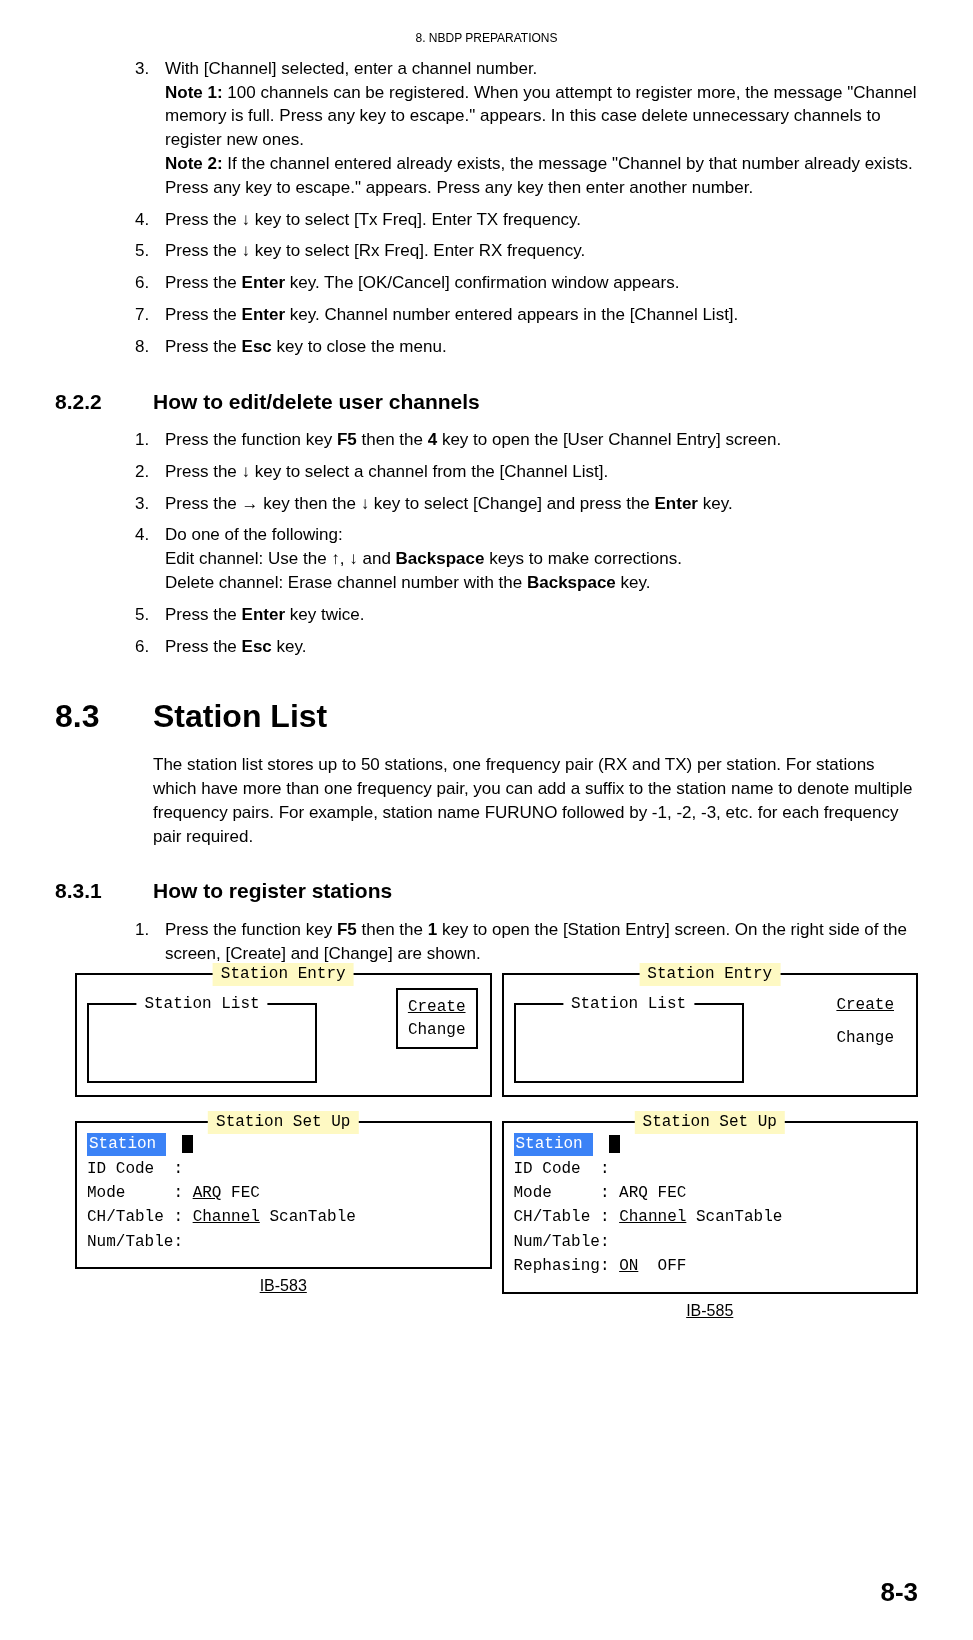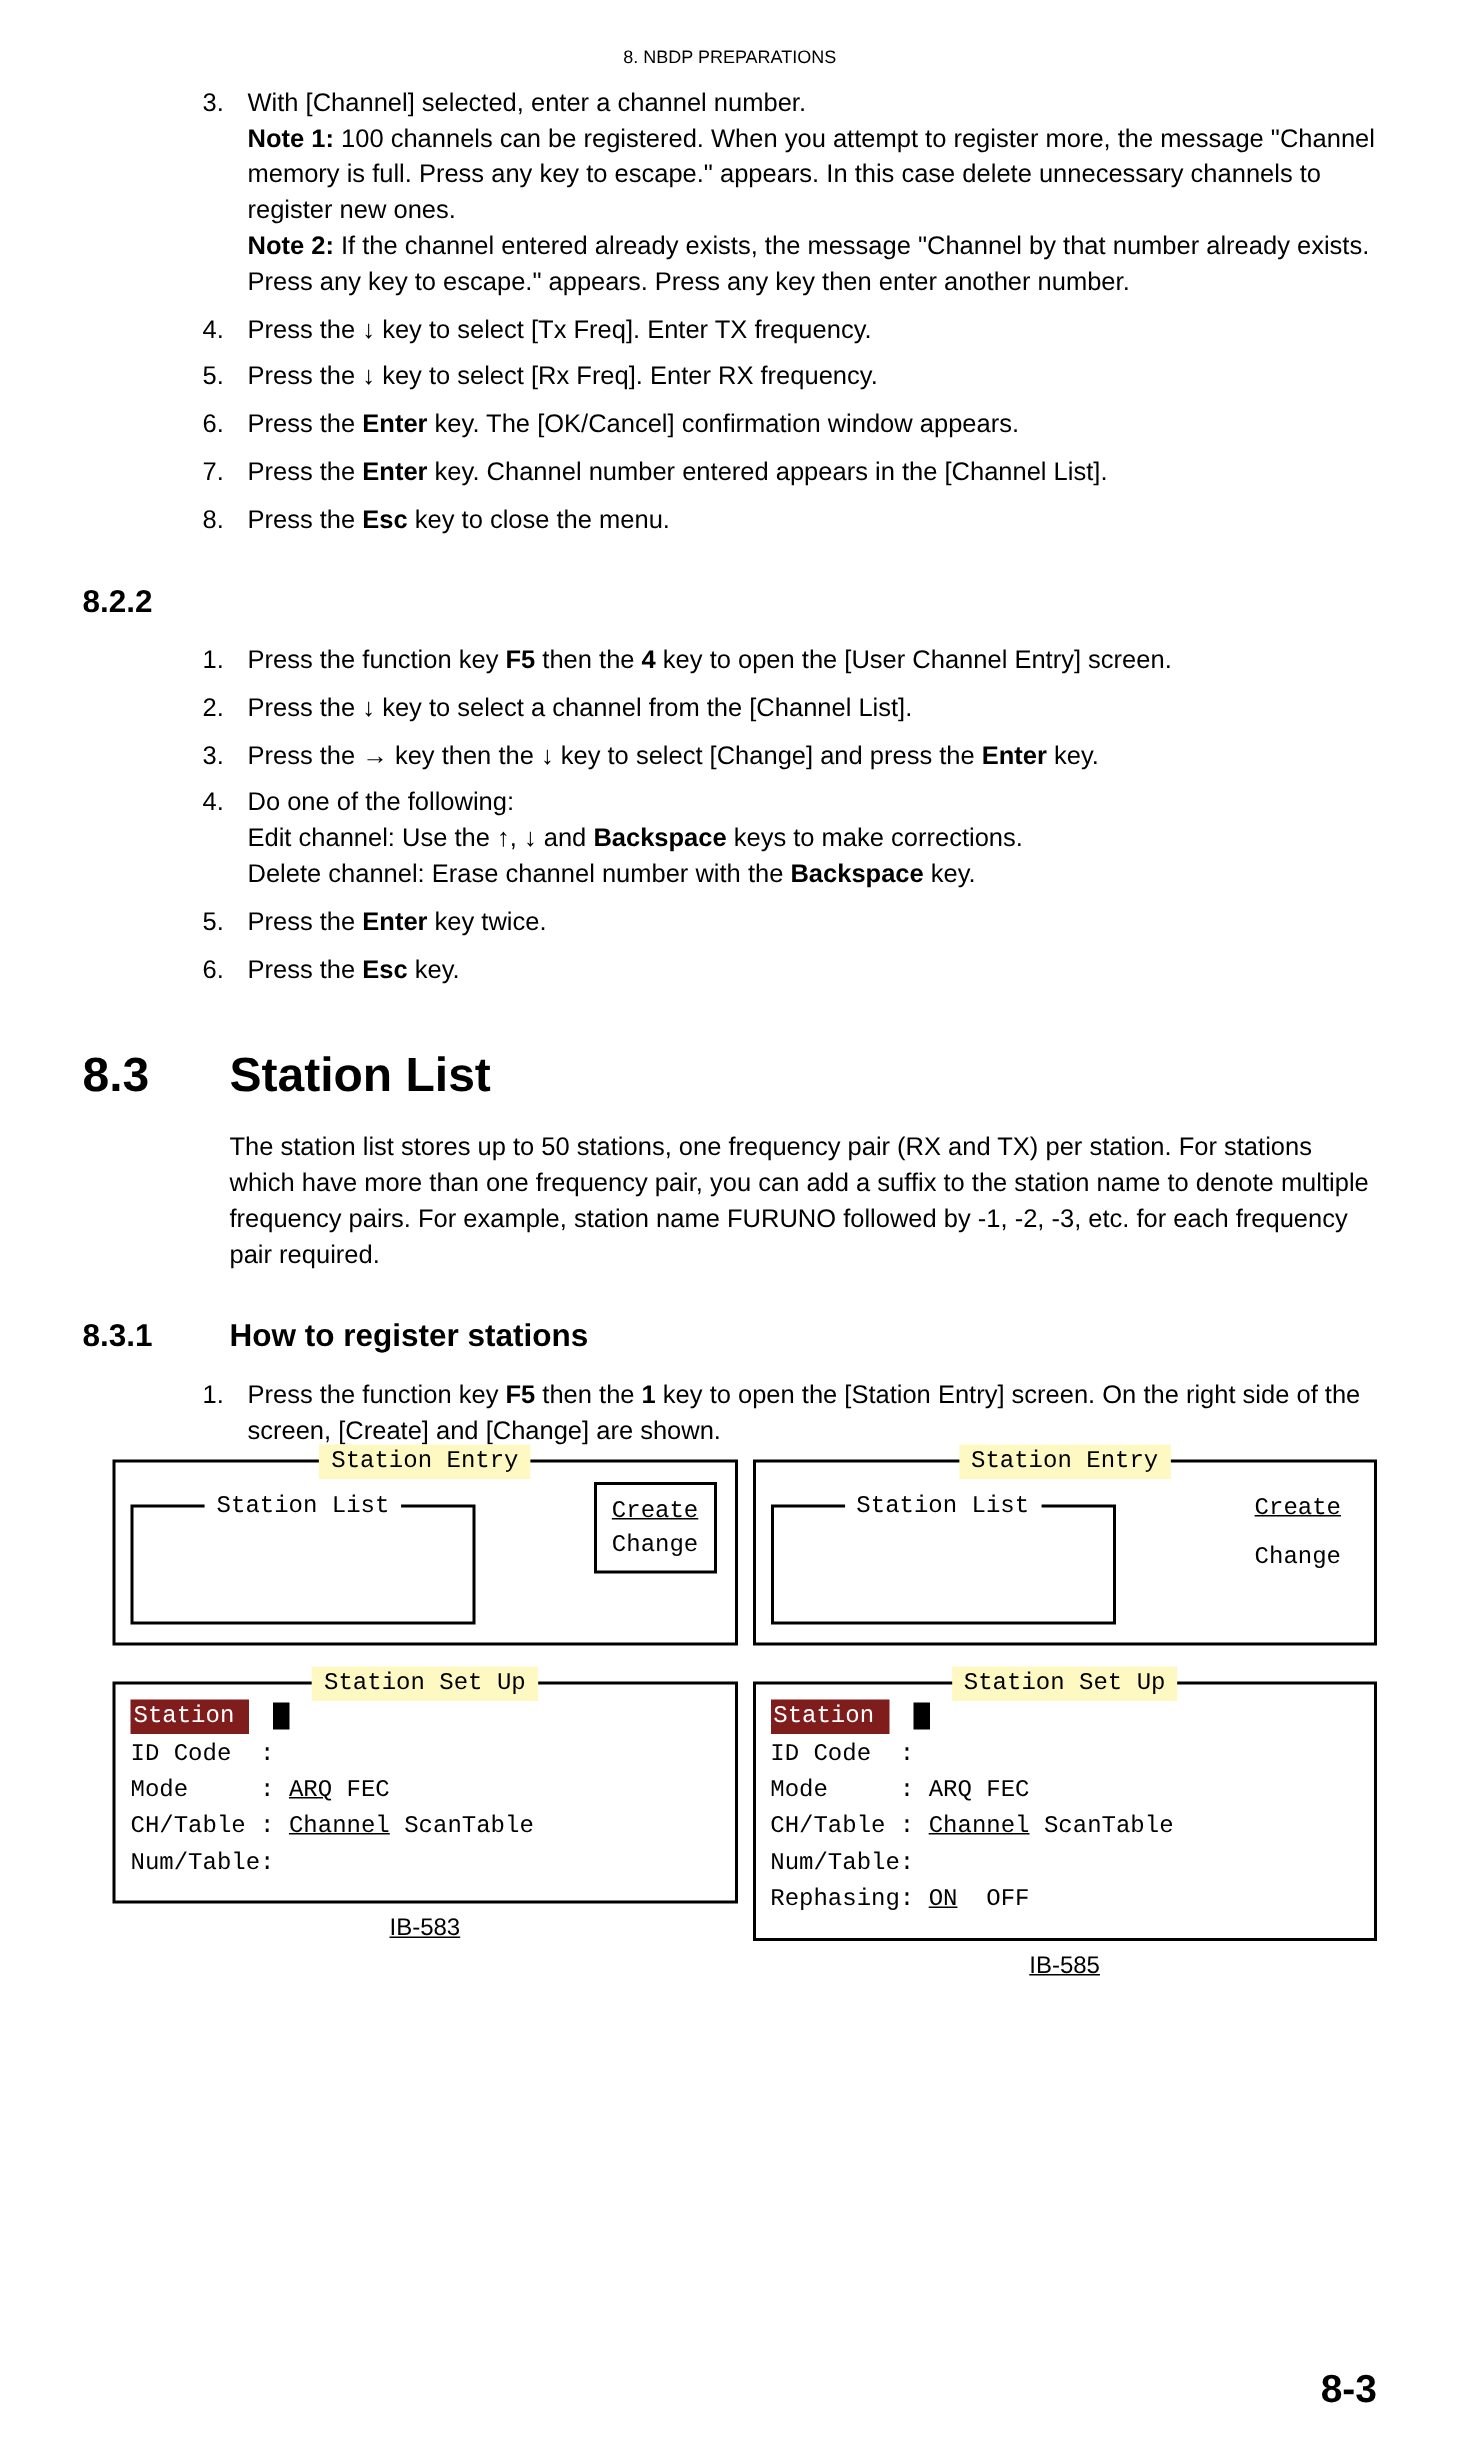--- a/index.html
+++ b/index.html
@@ -107,21 +107,21 @@
     position: absolute;
     top: 13px;
     right: 12px;
     border: 2px solid #000;
     padding: 6px 10px;
     text-align: left;
   }
   .option-box .u { text-decoration: underline; display:block; }
   .station-label {
     display: inline-block;
-    background: #7f1d1d;
+    background: #3b82f6;
     color: #fff;
     padding: 0 10px 0 2px;
     margin-right: 16px;
   }
   .cursor-block {
     display: inline-block;
     width: 11px;
     height: 18px;
     background: #000;
     vertical-align: text-bottom;
@@ -178,20 +178,21 @@
     <div class="txt"><span>Press the </span><span class="bold">Enter</span><span> key. Channel number entered appears in the [Channel List].</span></div>
   </div>
 
   <div class="list-item">
     <div class="num">8.</div>
     <div class="txt"><span>Press the </span><span class="bold">Esc</span><span> key to close the menu.</span></div>
   </div>
 
   <div class="section-h2">
     <span class="sn">8.2.2</span>
+      <span>How to edit/delete user channels</span>
   </div>
 
   <div class="list-item">
     <div class="num">1.</div>
     <div class="txt"><span>Press the function key </span><span class="bold">F5</span><span> then the </span><span class="bold">4</span><span> key to open the [User Channel Entry] screen.</span></div>
   </div>
 
   <div class="list-item">
     <div class="num">2.</div>
     <div class="txt"><span>Press the </span><span>↓</span><span> key to select a channel from the [Channel List].</span></div>

